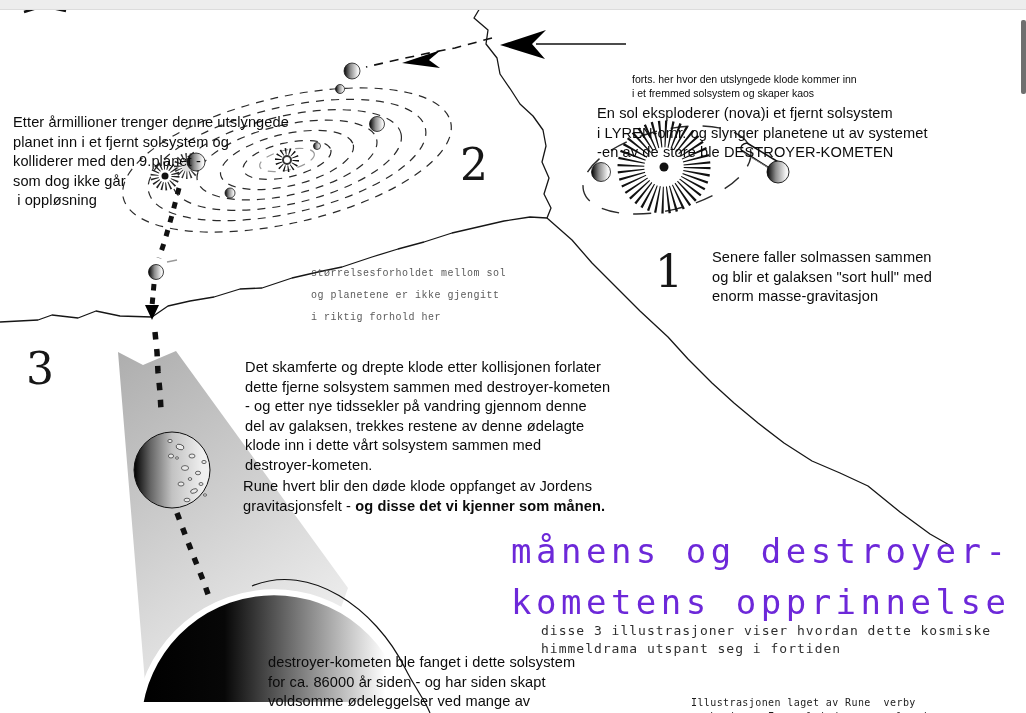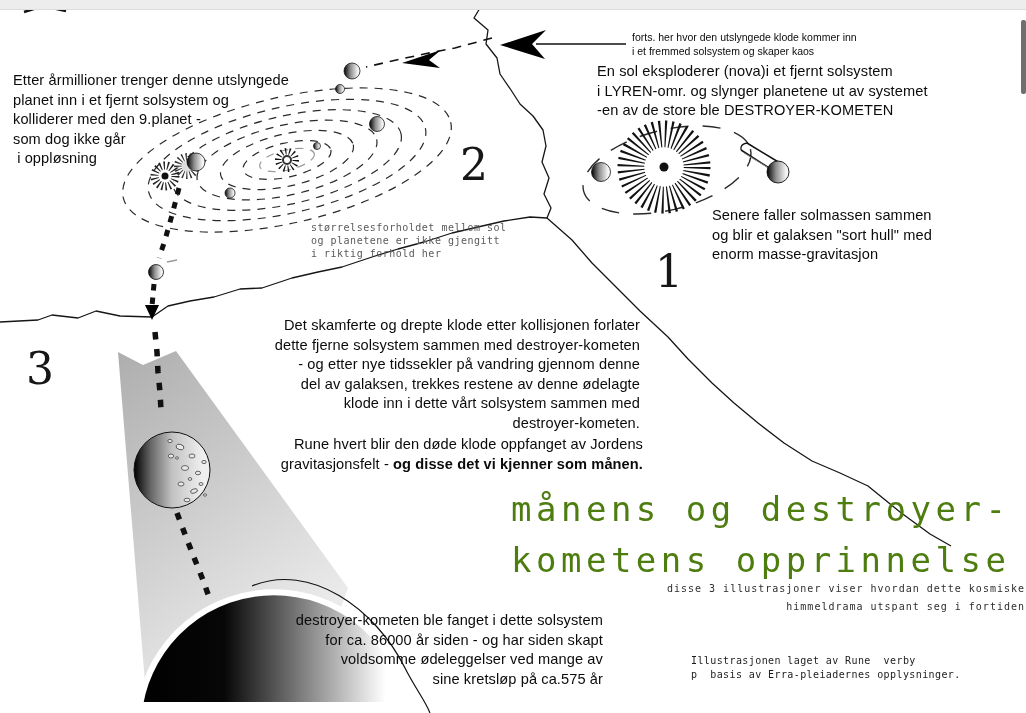--- a/index.html
+++ b/index.html
@@ -1,39 +1,39 @@
 <!DOCTYPE html>
 <html><head>
 <meta charset="utf-8">
 <style>
   html,body{margin:0;padding:0;}
   body{
     width:1026px;height:713px;position:relative;overflow:hidden;
     background:#ffffff;font-family:"Liberation Sans",sans-serif;color:#0b0b0b;
   }
-  .txt{position:absolute;white-space:pre;}
+  .txt{position:absolute;white-space:pre;margin-top:42px;}
   .body-txt{font-size:14.6px;line-height:19.5px;letter-spacing:0.1px;}
-  .center{text-align:right;}
+  .center{text-align:left;}
   .mono{font-family:"DejaVu Sans Mono",monospace;}
   .stepnum{position:absolute;font-family:"DejaVu Serif",serif;font-size:44px;line-height:1;color:#161616;}
   #topbar{position:absolute;left:0;top:0;width:1026px;height:10px;background:#ededed;border-bottom:1px solid #dcdcdc;box-sizing:border-box;}
   #scroll-thumb{position:absolute;left:1021px;top:20px;width:5px;height:74px;background:#6f6f6f;border-radius:2px;}
   #art{position:absolute;left:0;top:0;}
   #para-ejected{left:13px;top:71px;}
   #forts-note{left:632px;top:31px;font-size:10.5px;line-height:13.5px;}
   #para-nova{left:597px;top:62px;}
   #para-blackhole{left:712px;top:206px;}
-  #scale-note{left:311px;top:221px;font-size:10px;line-height:13px;color:#5a5a5a;letter-spacing:0.5px;}
+  #scale-note{left:311px;top:221px;font-size:10px;line-height:22px;color:#5a5a5a;letter-spacing:0.5px;font-family:Liberation Mono, monospace;}
   #num-1{left:655px;top:250px;}
   #num-2{left:460px;top:143px;}
   #num-3{left:26px;top:347px;}
   #para-collision{left:245px;top:316px;width:395px;}
   #para-moon{left:243px;top:435px;width:400px;}
-  #main-title{left:511px;top:484px;font-size:34px;line-height:51px;letter-spacing:4.5px;color:#4d7c0f;}
-  #subtitle{left:541px;top:580px;width:484px;font-size:10px;line-height:18px;letter-spacing:1px;color:#2e2e2e;}
+  #main-title{left:511px;top:484px;font-size:34px;line-height:51px;letter-spacing:4.5px;color:#6d28d9;}
+  #subtitle{left:541px;top:580px;width:484px;font-size:13px;line-height:18px;letter-spacing:1px;color:#2e2e2e;}
   #para-capture{left:268px;top:611px;width:335px;}
   #credit{left:691px;top:654px;font-size:10px;line-height:14px;color:#1c1c1c;letter-spacing:0.4px;}
   .em{font-weight:bold;}
 </style>
 </head>
 <body>
 
 <svg id="art" width="1026" height="713" viewBox="0 0 1026 713">
   <defs>
     <linearGradient id="sph" x1="0" y1="0" x2="1" y2="0">

